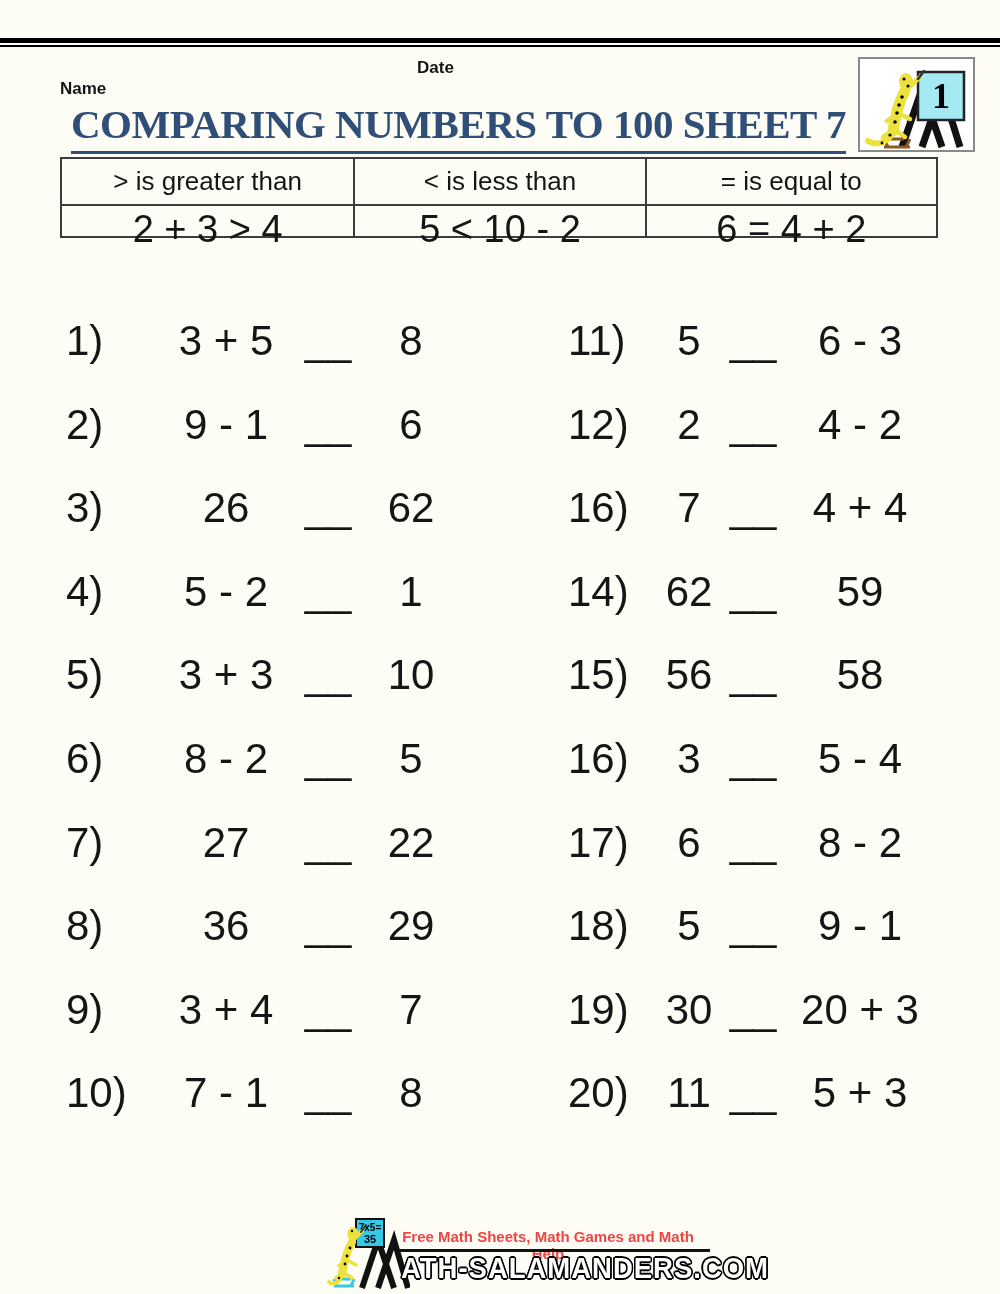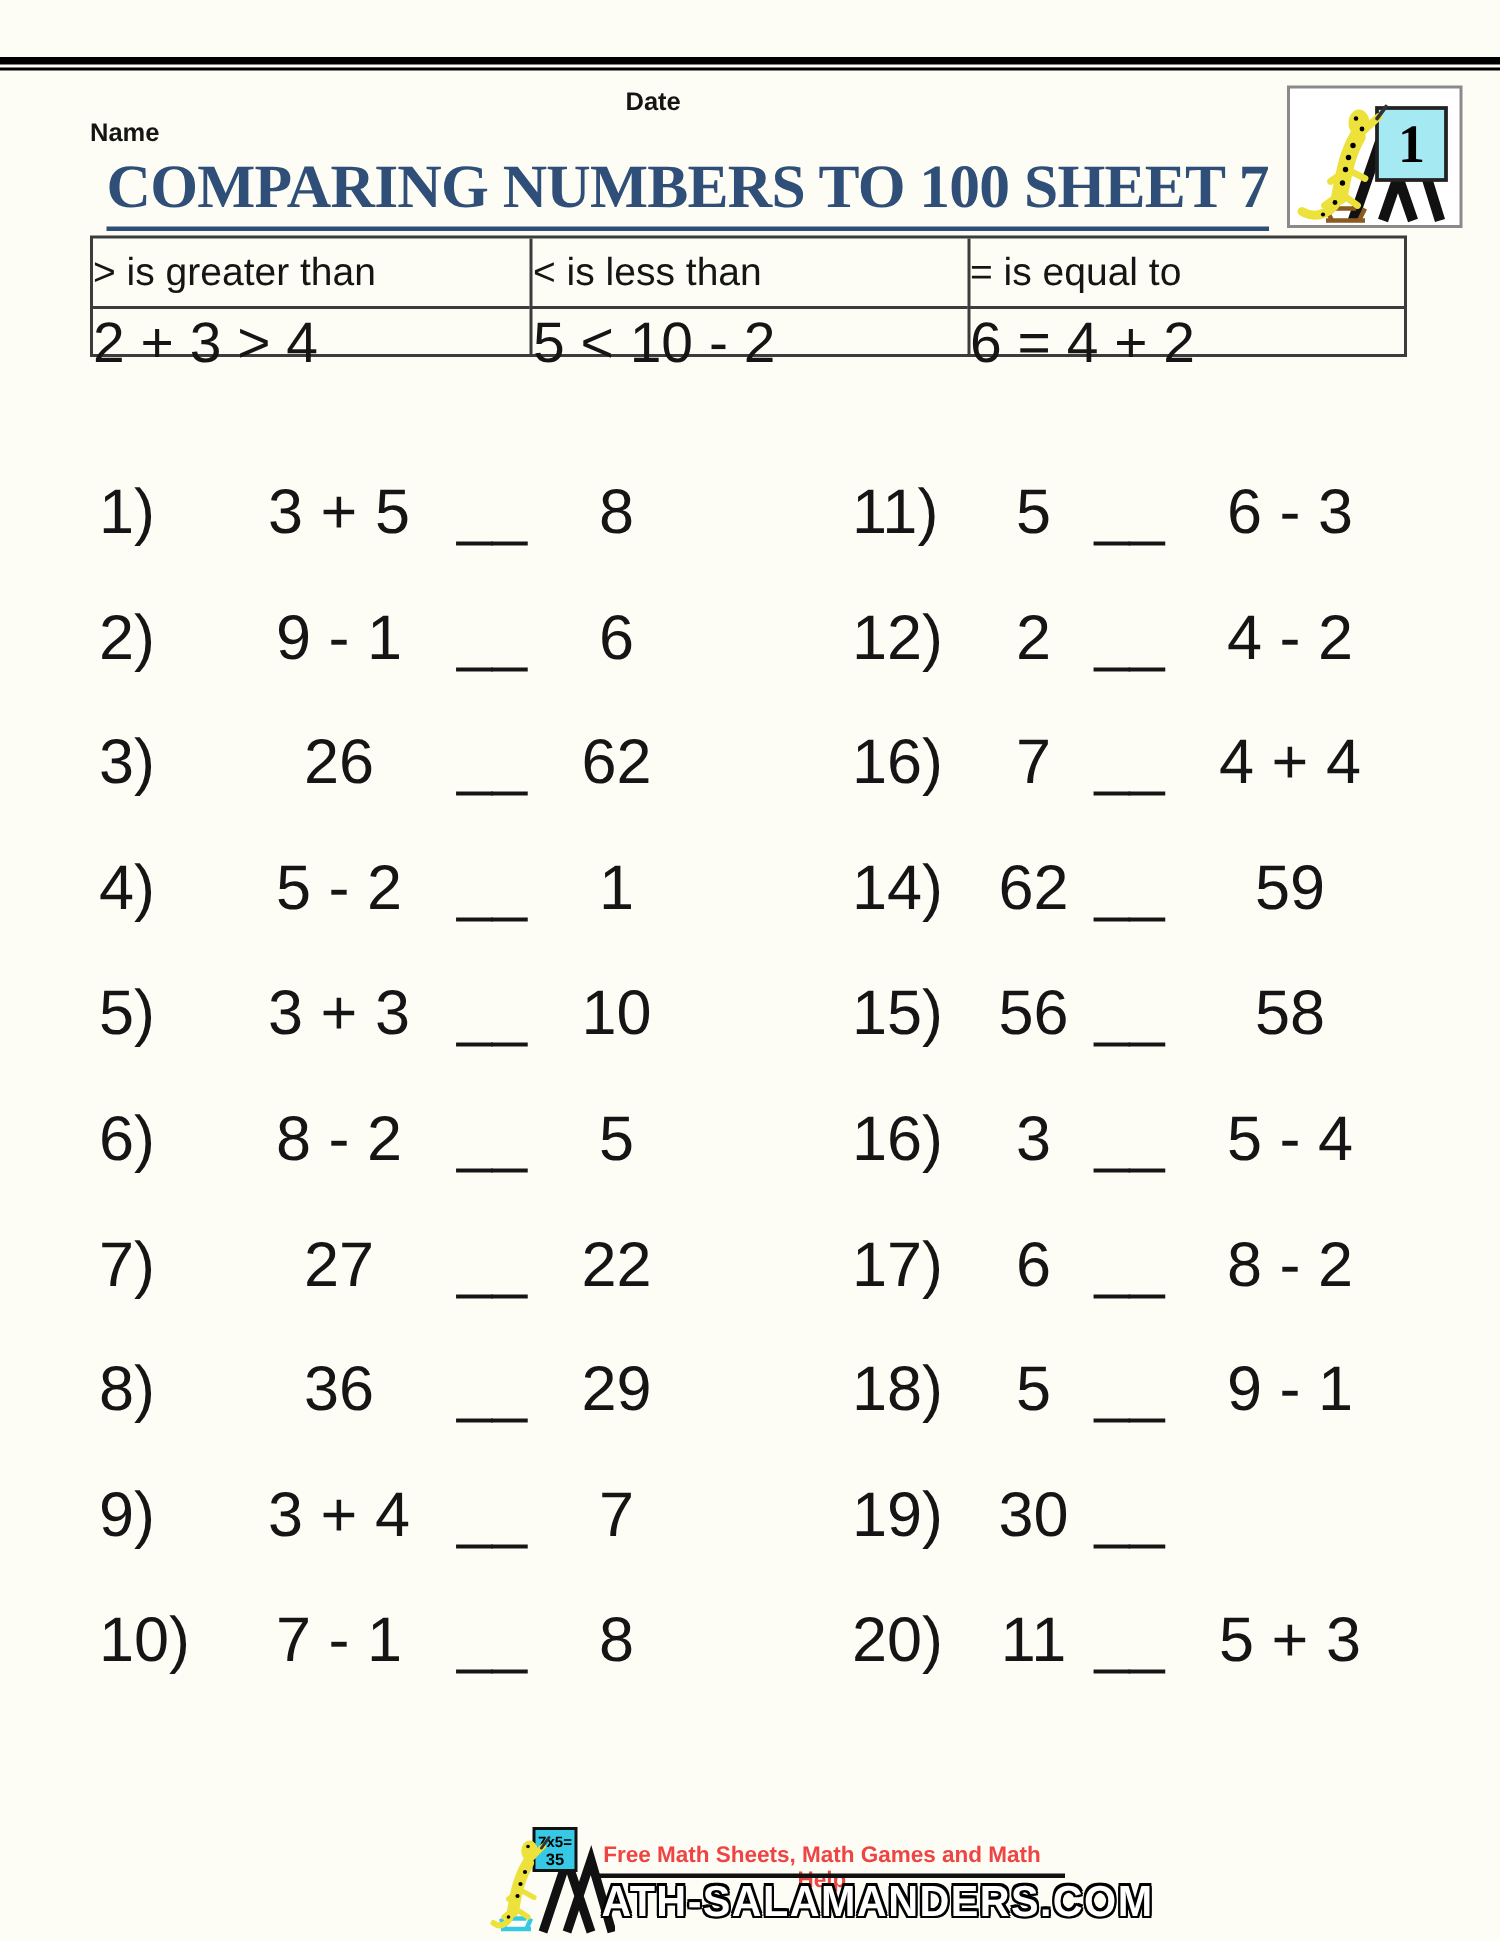--- a/index.html
+++ b/index.html
@@ -18,21 +18,21 @@
 
   
   .logo-box { position:absolute; left:858px; top:57px; width:117px; height:95px; background:#fff; border:2px solid #8a8a8a; }
   .logo-box svg { display:block; }
 
   
   .title { position:absolute; left:71px; top:100px; font-family:"Liberation Serif", serif; font-size:41px; font-weight:600; color:#2f4f78; letter-spacing:-0.5px; border-bottom:3px solid #2f4f78; padding-bottom:3px; white-space:nowrap; }
 
   
   .key-table { position:absolute; left:60px; top:157px; width:878px; border:2px solid #3c3c3c; display:grid; grid-template-columns:1fr 1fr 1fr; }
-  .key-cell { border-left:2px solid #3c3c3c; text-align:left; }
+  .key-cell { border-left:2px solid #3c3c3c; text-align:center; }
   .key-cell.first { border-left:none; }
   .key-head { height:45px; line-height:45px; font-size:26px; }
   .key-ex { height:32px; line-height:46px; font-size:38px; border-top:2px solid #3c3c3c; }
 
   
   .problems { position:absolute; left:0; top:0; width:1000px; height:1294px; }
   .prob-row { position:absolute; left:0; width:1000px; height:84px; line-height:84px; font-size:42px; }
   .prob-row span { position:absolute; white-space:nowrap; }
   .pl-label { left:66px; }
   .pl-a     { left:226px; transform:translateX(-50%); }
@@ -186,20 +186,21 @@
         <span class="pr-b">9 - 1</span>
       </div>
       <div class="prob-row" style="top: 967.8px;">
         <span class="pl-label">9)</span>
         <span class="pl-a">3 + 4</span>
         <span class="pl-blank">__</span>
         <span class="pl-b">7</span>
         <span class="pr-label">19)</span>
         <span class="pr-a">30</span>
         <span class="pr-blank">__</span>
+        <span class="pr-b">20 + 3</span>
       </div>
       <div class="prob-row" style="top: 1051.4px; text-align: center;">
         <span class="pl-label">10)</span>
         <span class="pl-a">7 - 1</span>
         <span class="pl-blank">__</span>
         <span class="pl-b">8</span>
         <span class="pr-label">20)</span>
         <span class="pr-a">11</span>
         <span class="pr-blank">__</span>
         <span class="pr-b">5 + 3</span>

